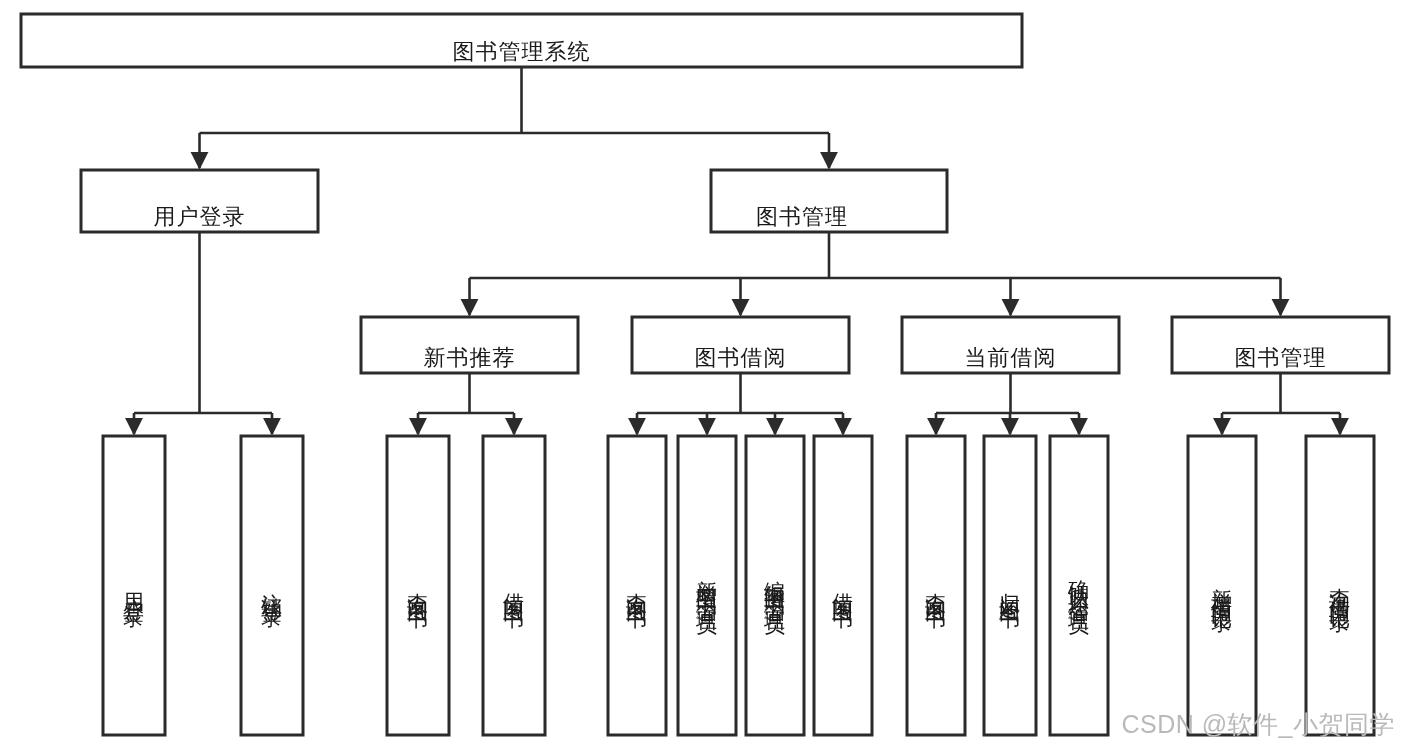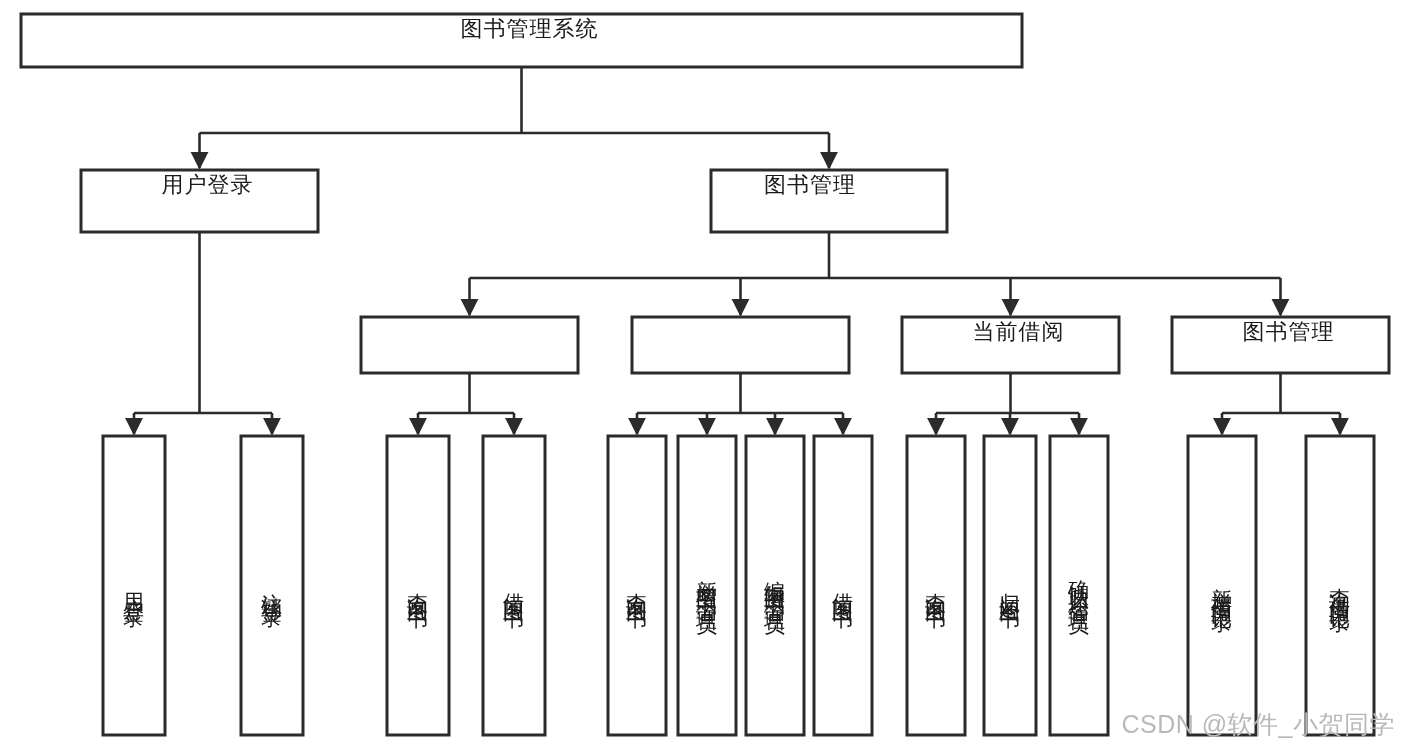--- a/index.html
+++ b/index.html
@@ -2,27 +2,26 @@
 <html><head>
 <meta charset="utf-8">
 <style>
   html,body{margin:0;padding:0;background:#ffffff;}
   body{width:1405px;height:747px;overflow:hidden;
        font-family:"Liberation Sans","DejaVu Sans",sans-serif;}
   #stage{position:relative;width:1405px;height:747px;background:#fff;}
   svg{position:absolute;left:0;top:0;}
   .node-label{
     position:absolute;
-    display:flex;align-items:flex-start;justify-content:center;
+    display:flex;align-items:flex-end;justify-content:center;
     color:#1a1a1a;
     font-size:22px;
     letter-spacing:1px;
     pointer-events:none;
     white-space:nowrap;
-    margin-left:8px;
   }
   .leaf-label{
     position:absolute;
     display:flex;align-items:center;justify-content:center;
     color:#1a1a1a;
     font-size:21px;
     writing-mode:vertical-rl;
     text-orientation:upright;
     letter-spacing:5px;
     line-height:1;
@@ -113,20 +112,26 @@
     <span>图书管理系统</span>
   </div>
 
   <div class="node-label" style="left:81px;top:170px;width:237px;height:62px;">
     <span>用户登录</span>
   </div>
   <div class="node-label" style="left:684px;top:170px;width:236px;height:62px;">
     <span>图书管理</span>
   </div>
 
+  <div class="node-label" style="left:361px;top:317px;width:217px;height:56px;">
+    <span>新书推荐</span>
+  </div>
+  <div class="node-label" style="left:632px;top:317px;width:217px;height:56px;">
+    <span>图书借阅</span>
+  </div>
   <div class="node-label" style="left:902px;top:317px;width:217px;height:56px;">
     <span>当前借阅</span>
   </div>
   <div class="node-label" style="left:1172px;top:317px;width:217px;height:56px;">
     <span>图书管理</span>
   </div>
 
   <div id="leafLabels">
       <div class="leaf-label" style="left: 103px; top: 436px; width: 62px; height: 299px;">
         <span>用户登录</span>

